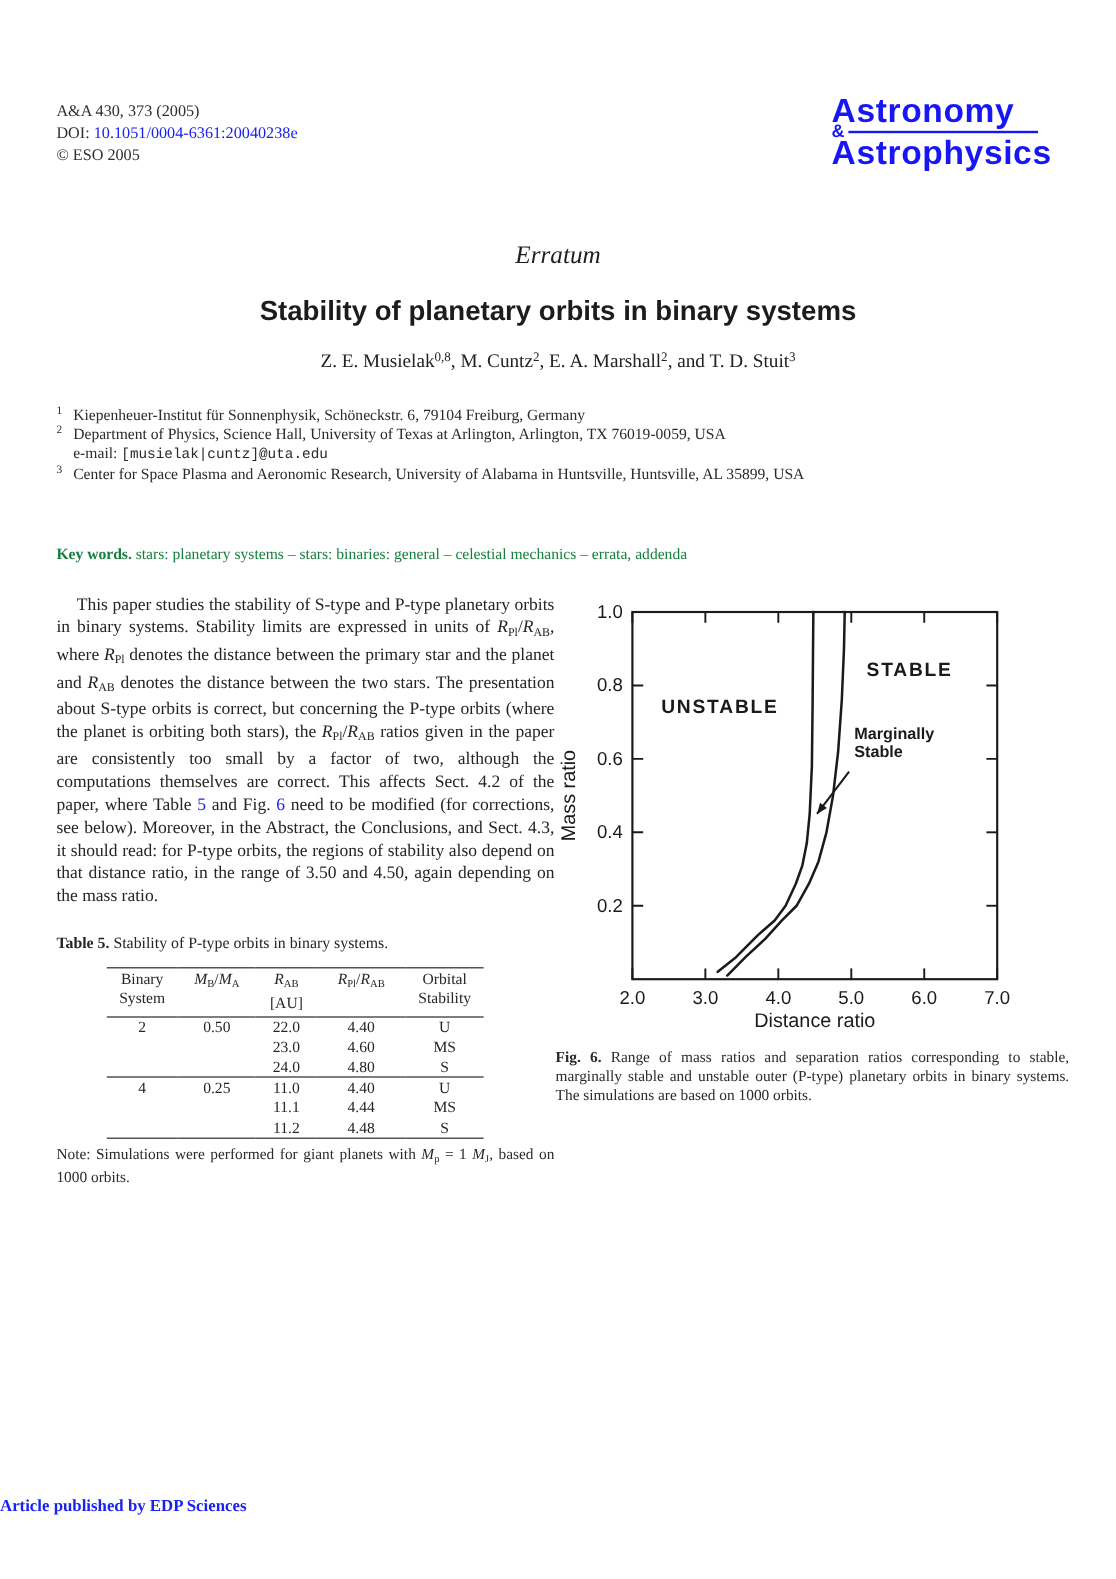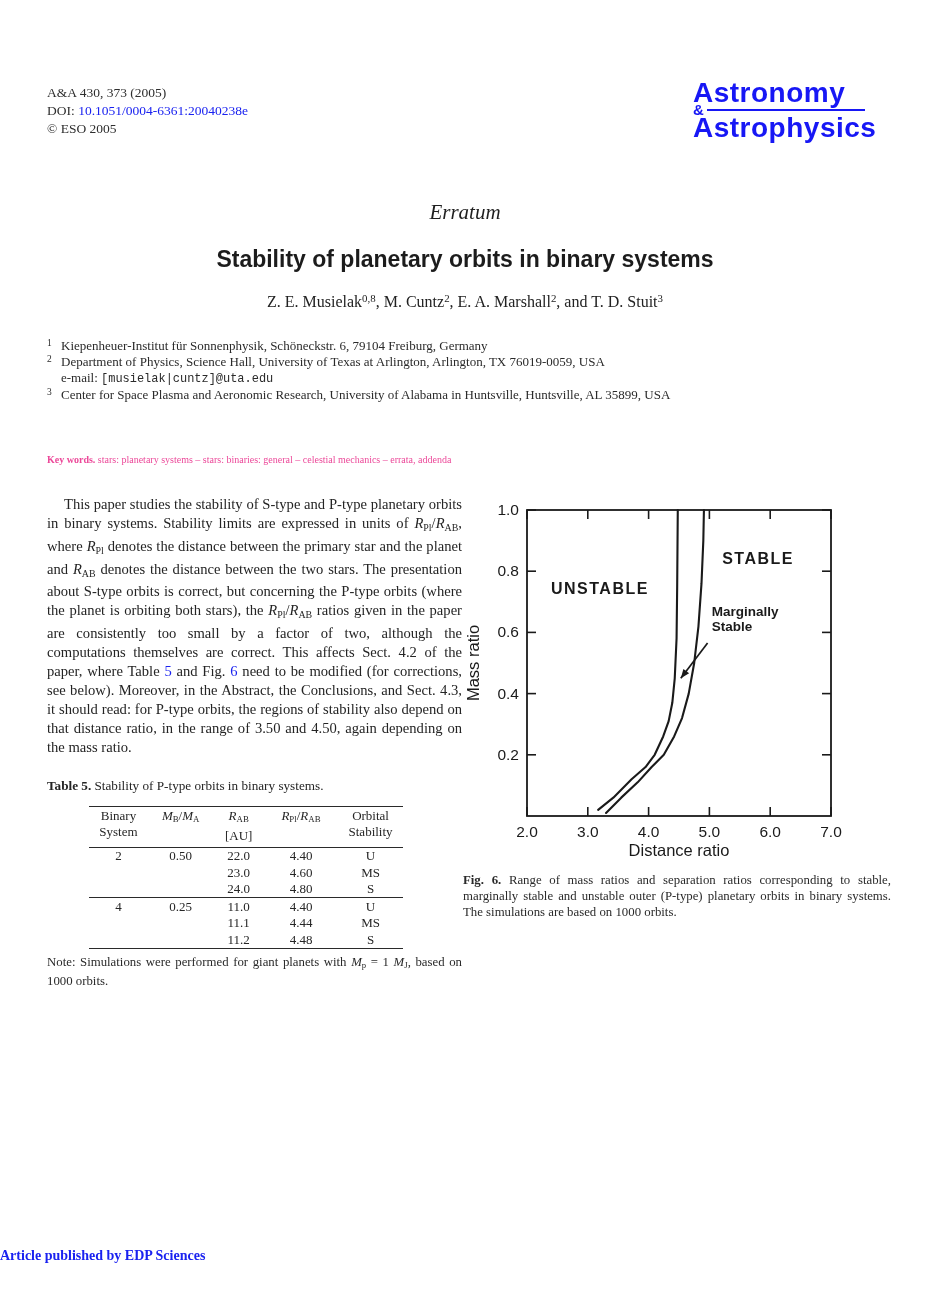--- a/index.html
+++ b/index.html
@@ -17,21 +17,21 @@
   .erratum{position:absolute;left:0;top:200px;width:100%;text-align:center;
            font-style:italic;font-size:21px;color:#1f1f1f;}
   .title{position:absolute;left:0;top:246px;width:100%;text-align:center;
          font-family:"Liberation Sans",sans-serif;font-weight:bold;font-size:23px;color:#1c1c1c;}
   .authors{position:absolute;left:0;top:292px;width:100%;text-align:center;font-size:16px;color:#222;}
   .affs{position:absolute;left:47px;top:338px;width:820px;font-size:13px;line-height:15.8px;color:#2a2a2a;}
   .aff{position:relative;padding-left:14px;}
   .aff-num{position:absolute;left:0;top:-2px;font-size:9.5px;}
   .aff-cont{padding-left:0;}
   .refline{position:absolute;left:47px;top:419px;width:820px;font-size:13.5px;color:#2a2a2a;}
-  .keywords{position:absolute;left:47px;top:454px;width:820px;font-size:10px;color:#ec4899;}
+  .keywords{position:absolute;left:47px;top:454px;width:820px;font-size:13px;color:#15803d;}
   
   .leftcol{position:absolute;left:47px;top:495px;width:415px;font-family:Liberation Serif, serif;}
   .para{font-size:14.6px;line-height:19px;text-align:justify;color:#242424;text-indent:17px;}
   .tbl-caption{margin-top:21px;font-size:13.2px;color:#242424;}
   table.paper-table{border-collapse:collapse;margin:12px 0 0 42px;width:314px;
         font-size:13px;line-height:15.5px;color:#262626;
         border-top:1.6px solid #2a2a2a;border-bottom:1.6px solid #2a2a2a;}
   table.paper-table th{font-weight:normal;vertical-align:top;text-align:center;
         border-bottom:1.1px solid #2a2a2a;padding:1px 2px 3px 2px;}
   table.paper-table td{text-align:center;padding:0.5px 2px;}

